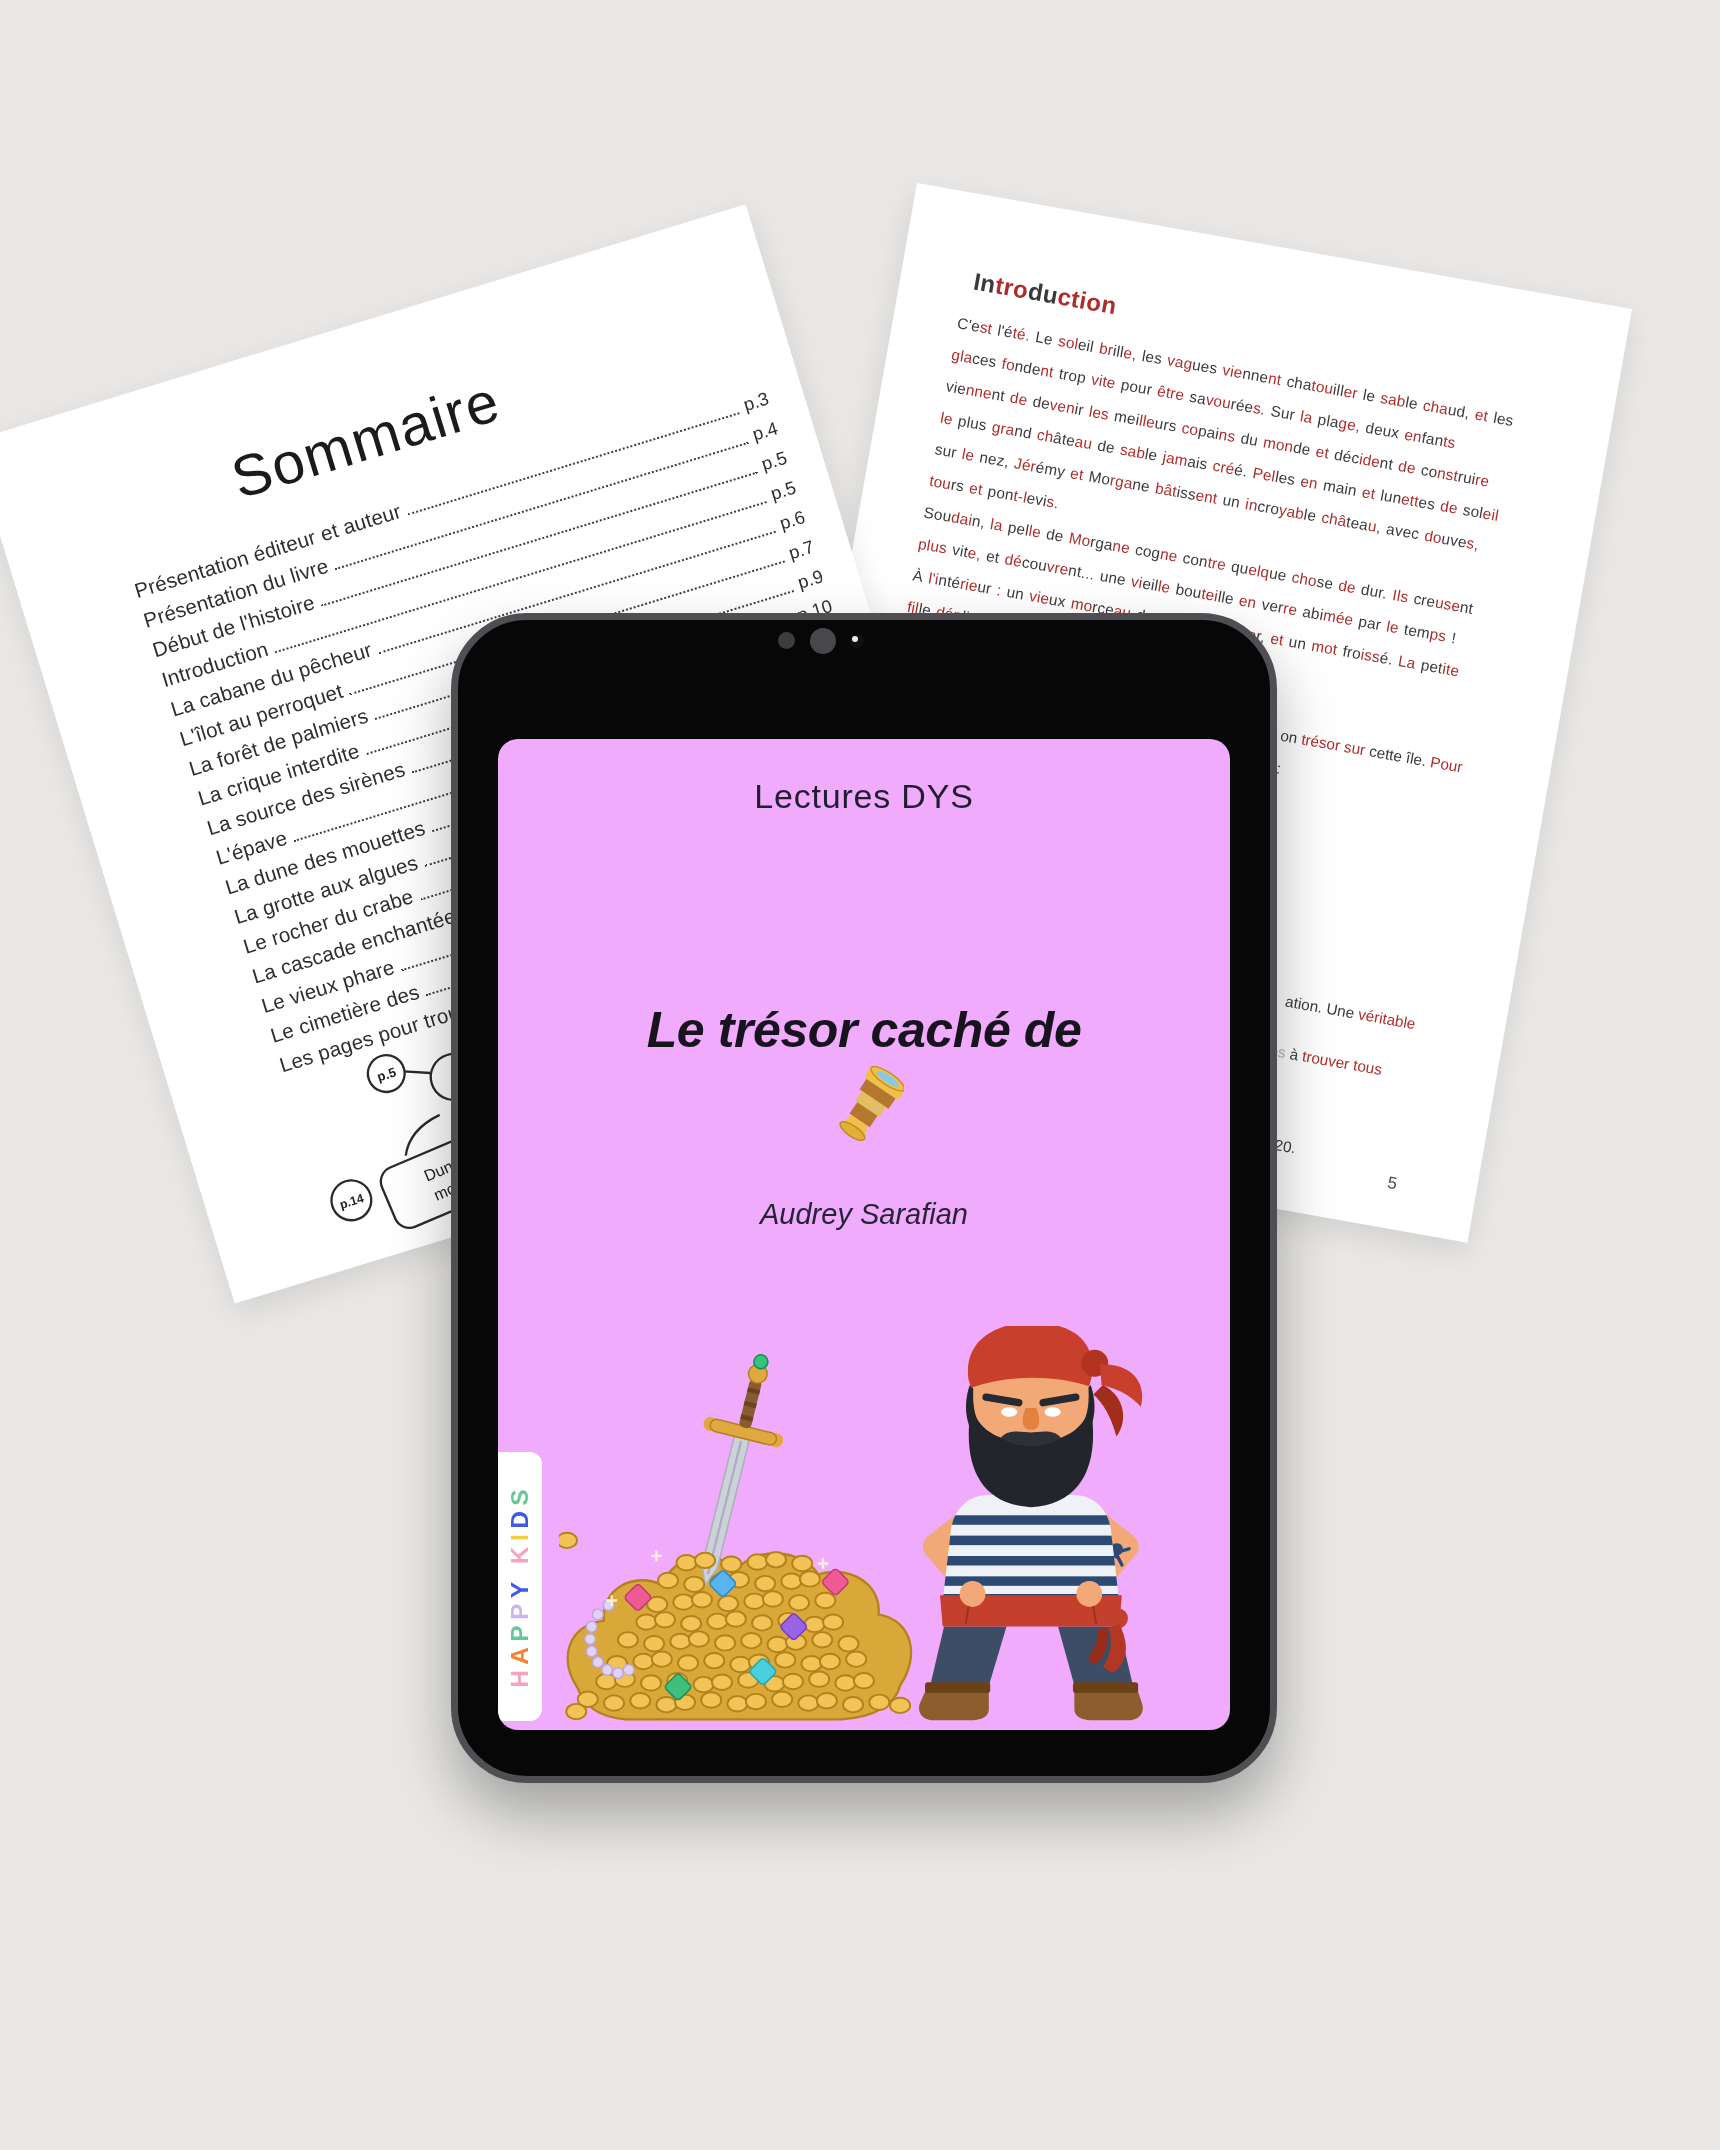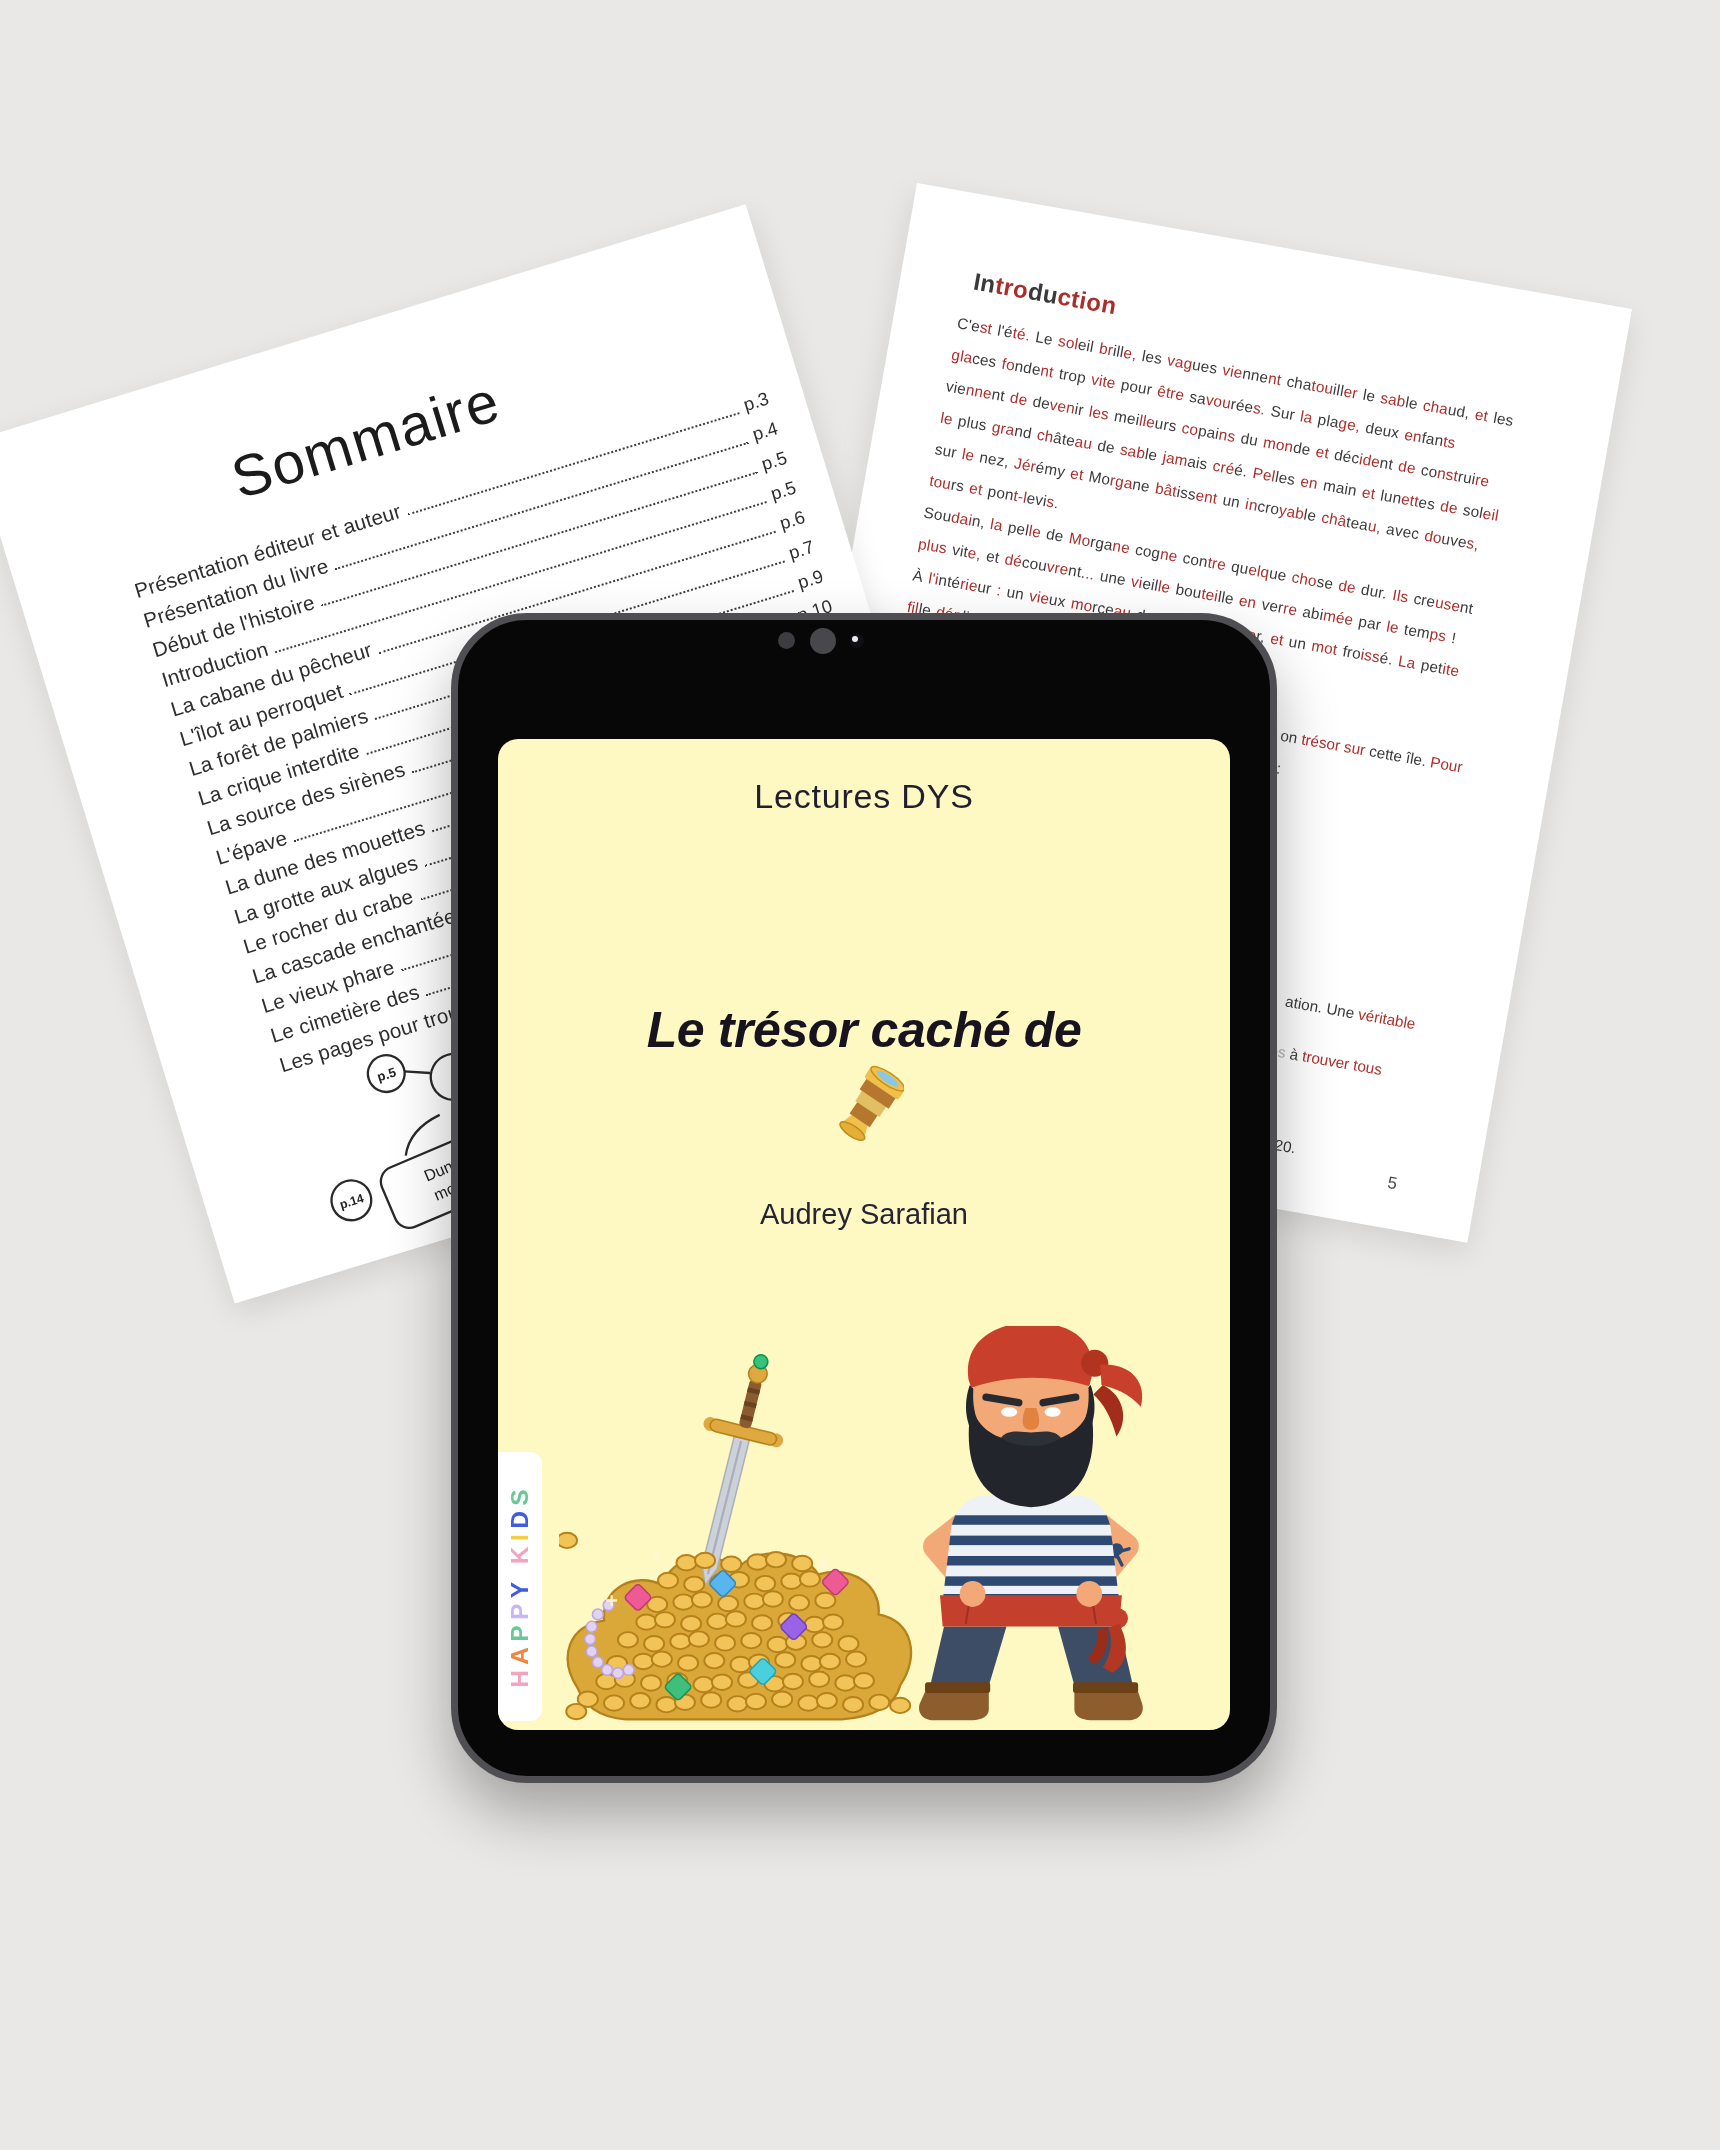--- a/index.html
+++ b/index.html
@@ -61,21 +61,21 @@
   .screen{
     position:absolute;left:40px;top:119px;right:40px;bottom:46px;
     background:#cab7f0;border-radius:20px;overflow:hidden;
   }
   .brand{position:absolute;top:38px;left:0;width:100%;text-align:center;
     font-size:34px;font-weight:500;color:#211e30;letter-spacing:0.8px;}
   .book-title{position:absolute;top:257px;left:0;width:100%;text-align:center;
     font-size:50px;line-height:69px;font-weight:800;color:#17141f;letter-spacing:-0.4px;font-style:italic;}
   .telescope{display:inline-block;vertical-align:-23px;margin-left:9.2px;}
   .author{position:absolute;top:459px;left:0;width:100%;text-align:center;
-    font-size:29px;font-weight:500;color:#262335;}
+    font-size:29px;font-weight:500;color:#262335;font-style:italic;}
   .illus{position:absolute;left:61px;bottom:3.1px;width:673px;height:401px;}
   .hk{position:absolute;left:0;bottom:9.2px;width:44px;height:269px;background:#ffffff;
     border-radius:0 12.2px 12.2px 0;display:flex;align-items:center;justify-content:center;}
   .vlogo{writing-mode:vertical-rl;transform:rotate(180deg);
     font-size:24.5px;font-weight:700;letter-spacing:5.4px;white-space:pre;}
 </style>
 </head>
 <body>
 
 <div class="canvas">
@@ -209,21 +209,21 @@
       </div>
     <div class="pageno">5</div>
   </div>
 
   <div class="tablet">
     <div class="cams">
       <div class="cam cam-a"></div>
       <div class="cam cam-b"></div>
       <div class="cam cam-c"></div>
     </div>
-    <div class="screen" id="screen" style="background: #fef9c3;">
+    <div class="screen" id="screen" style="background: #f0abfc;">
       <div class="brand">Lectures DYS</div>
       <div class="book-title">
         <span>Le trésor caché de</span><br>
         <svg class="telescope" width="70" height="83" viewBox="0 0 92 108">
           <g transform="rotate(34 46 54)">
             <path d="M34,74 L58,74 L64,92 L28,92 Z" fill="#f1c04a"></path>
             <ellipse cx="46" cy="93" rx="19" ry="7" fill="#e5ae36" stroke="#bf8d1d" stroke-width="2"></ellipse>
             <rect x="30" y="56" width="32" height="20" fill="#b5762f"></rect>
             <rect x="27" y="40" width="38" height="18" fill="#e3bf63"></rect>
             <rect x="23" y="24" width="46" height="18" fill="#b5762f"></rect>

